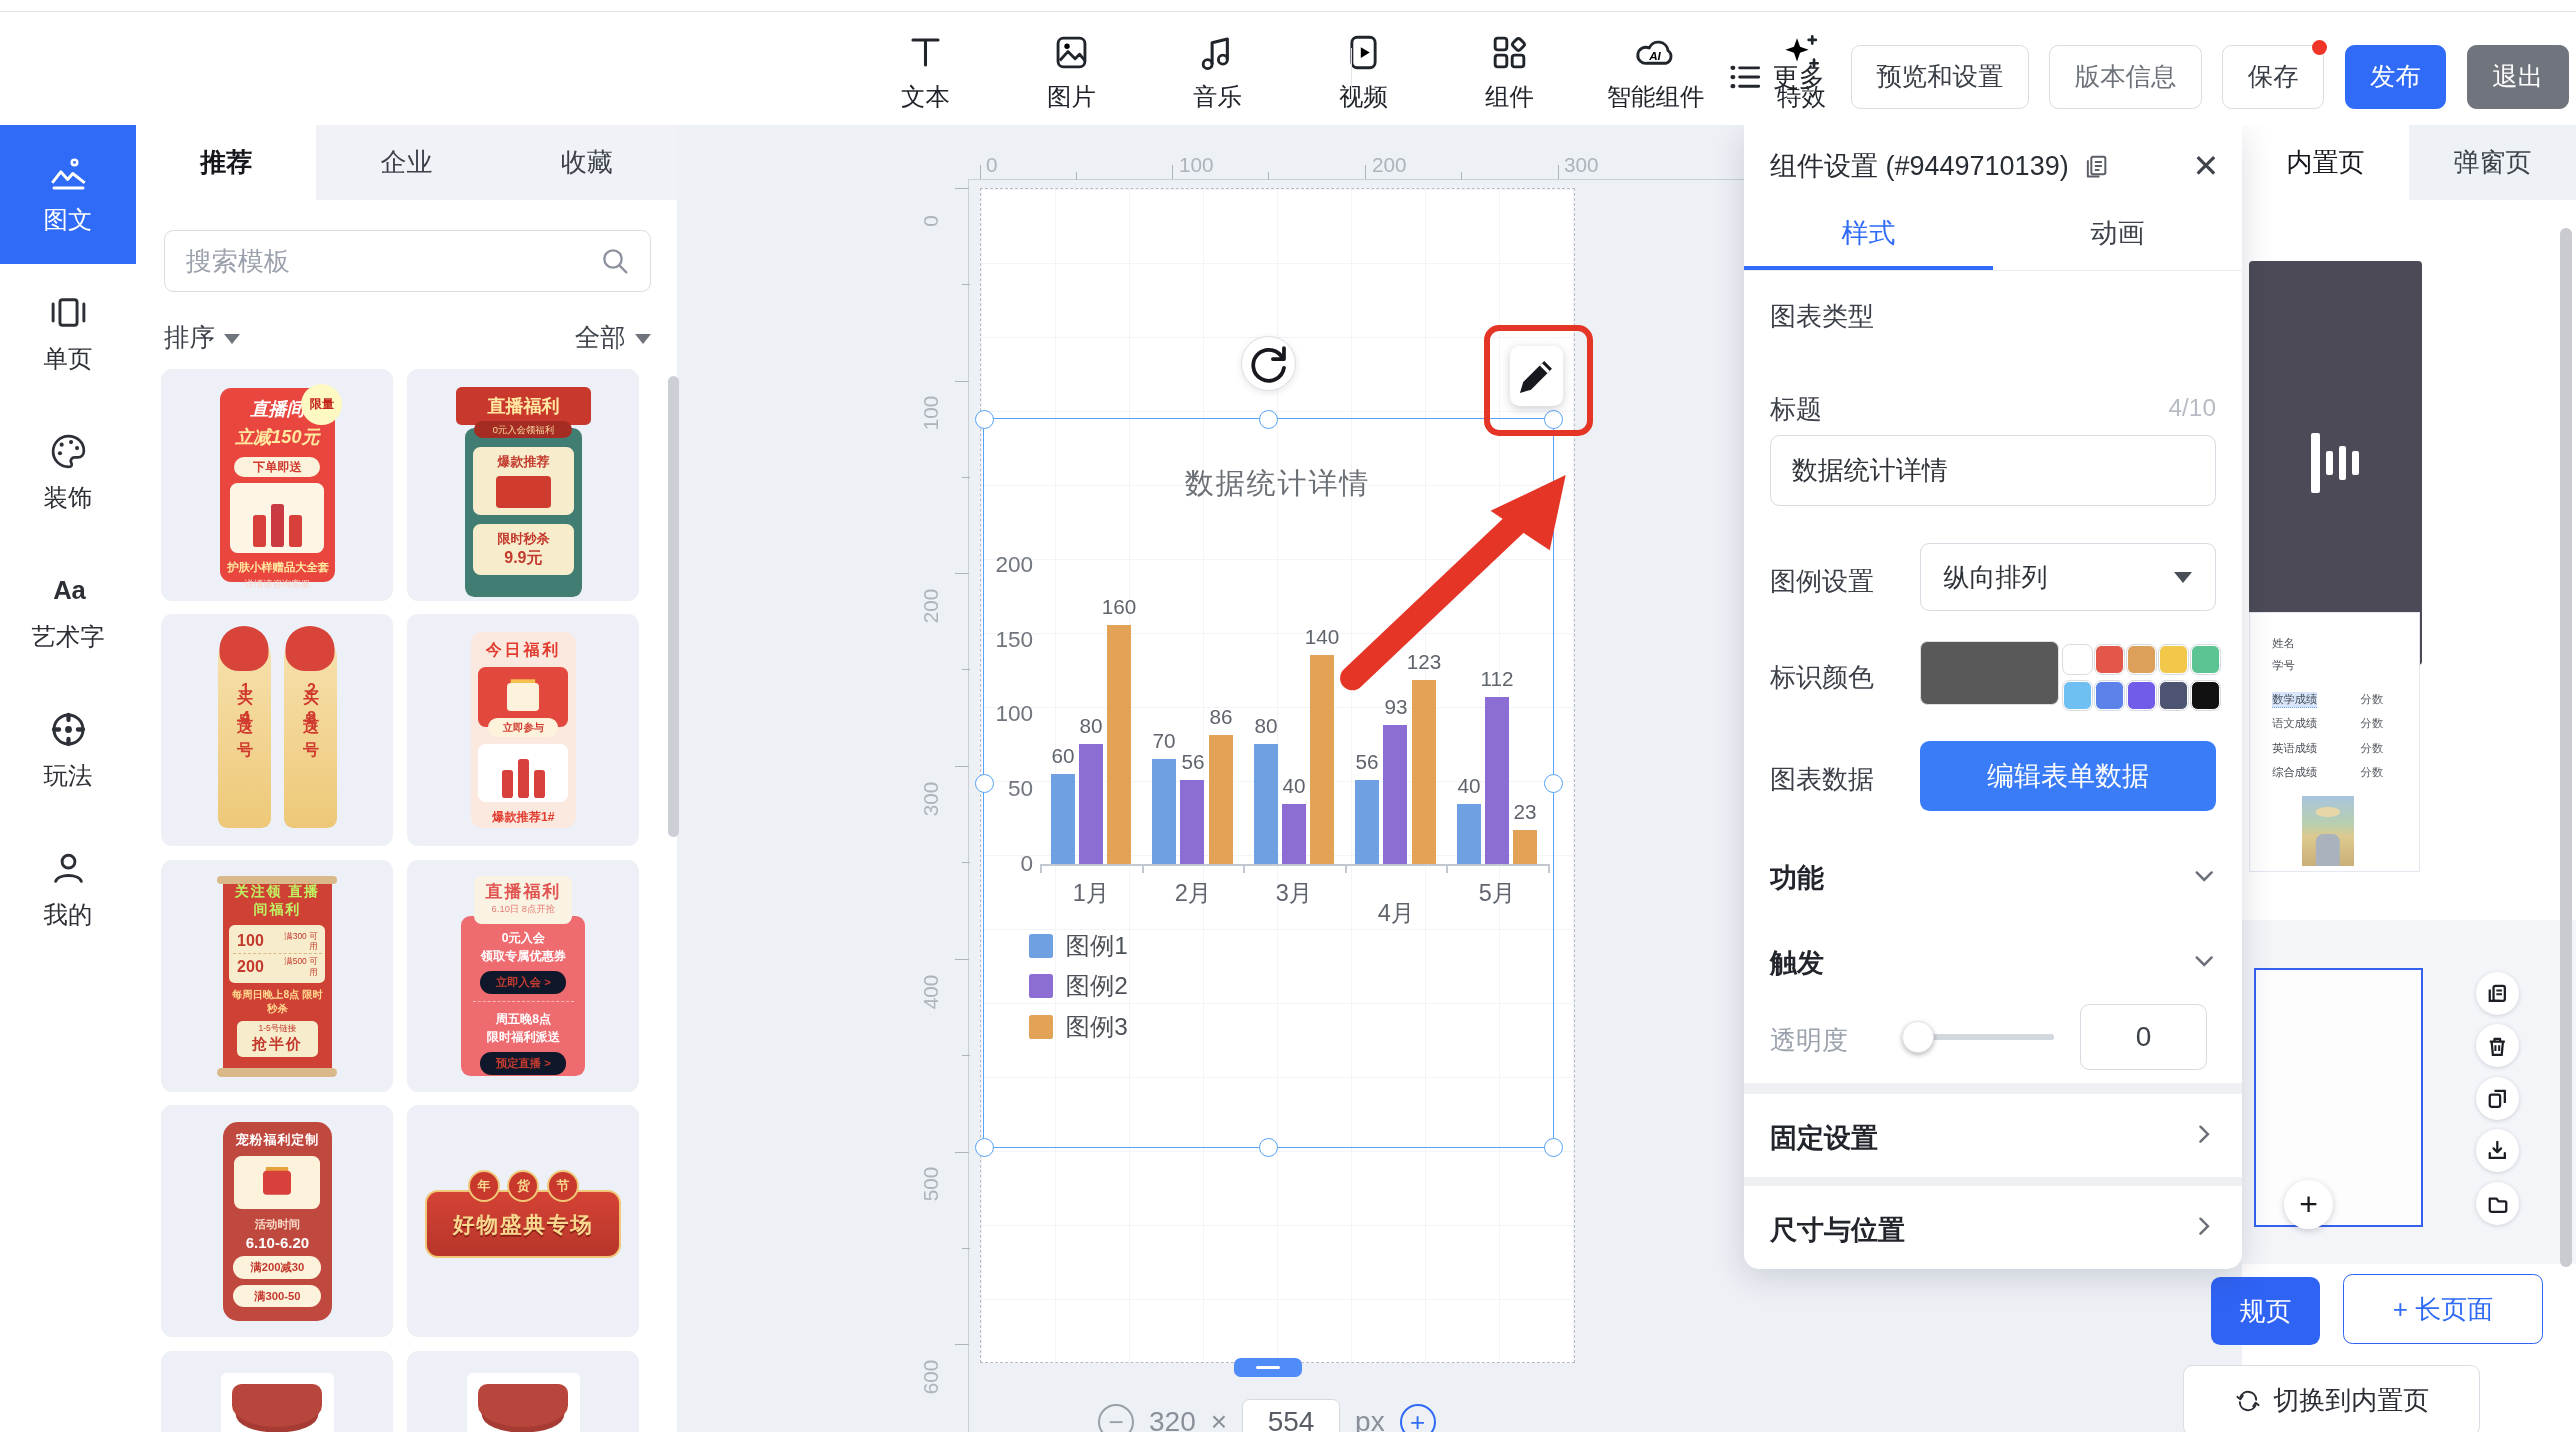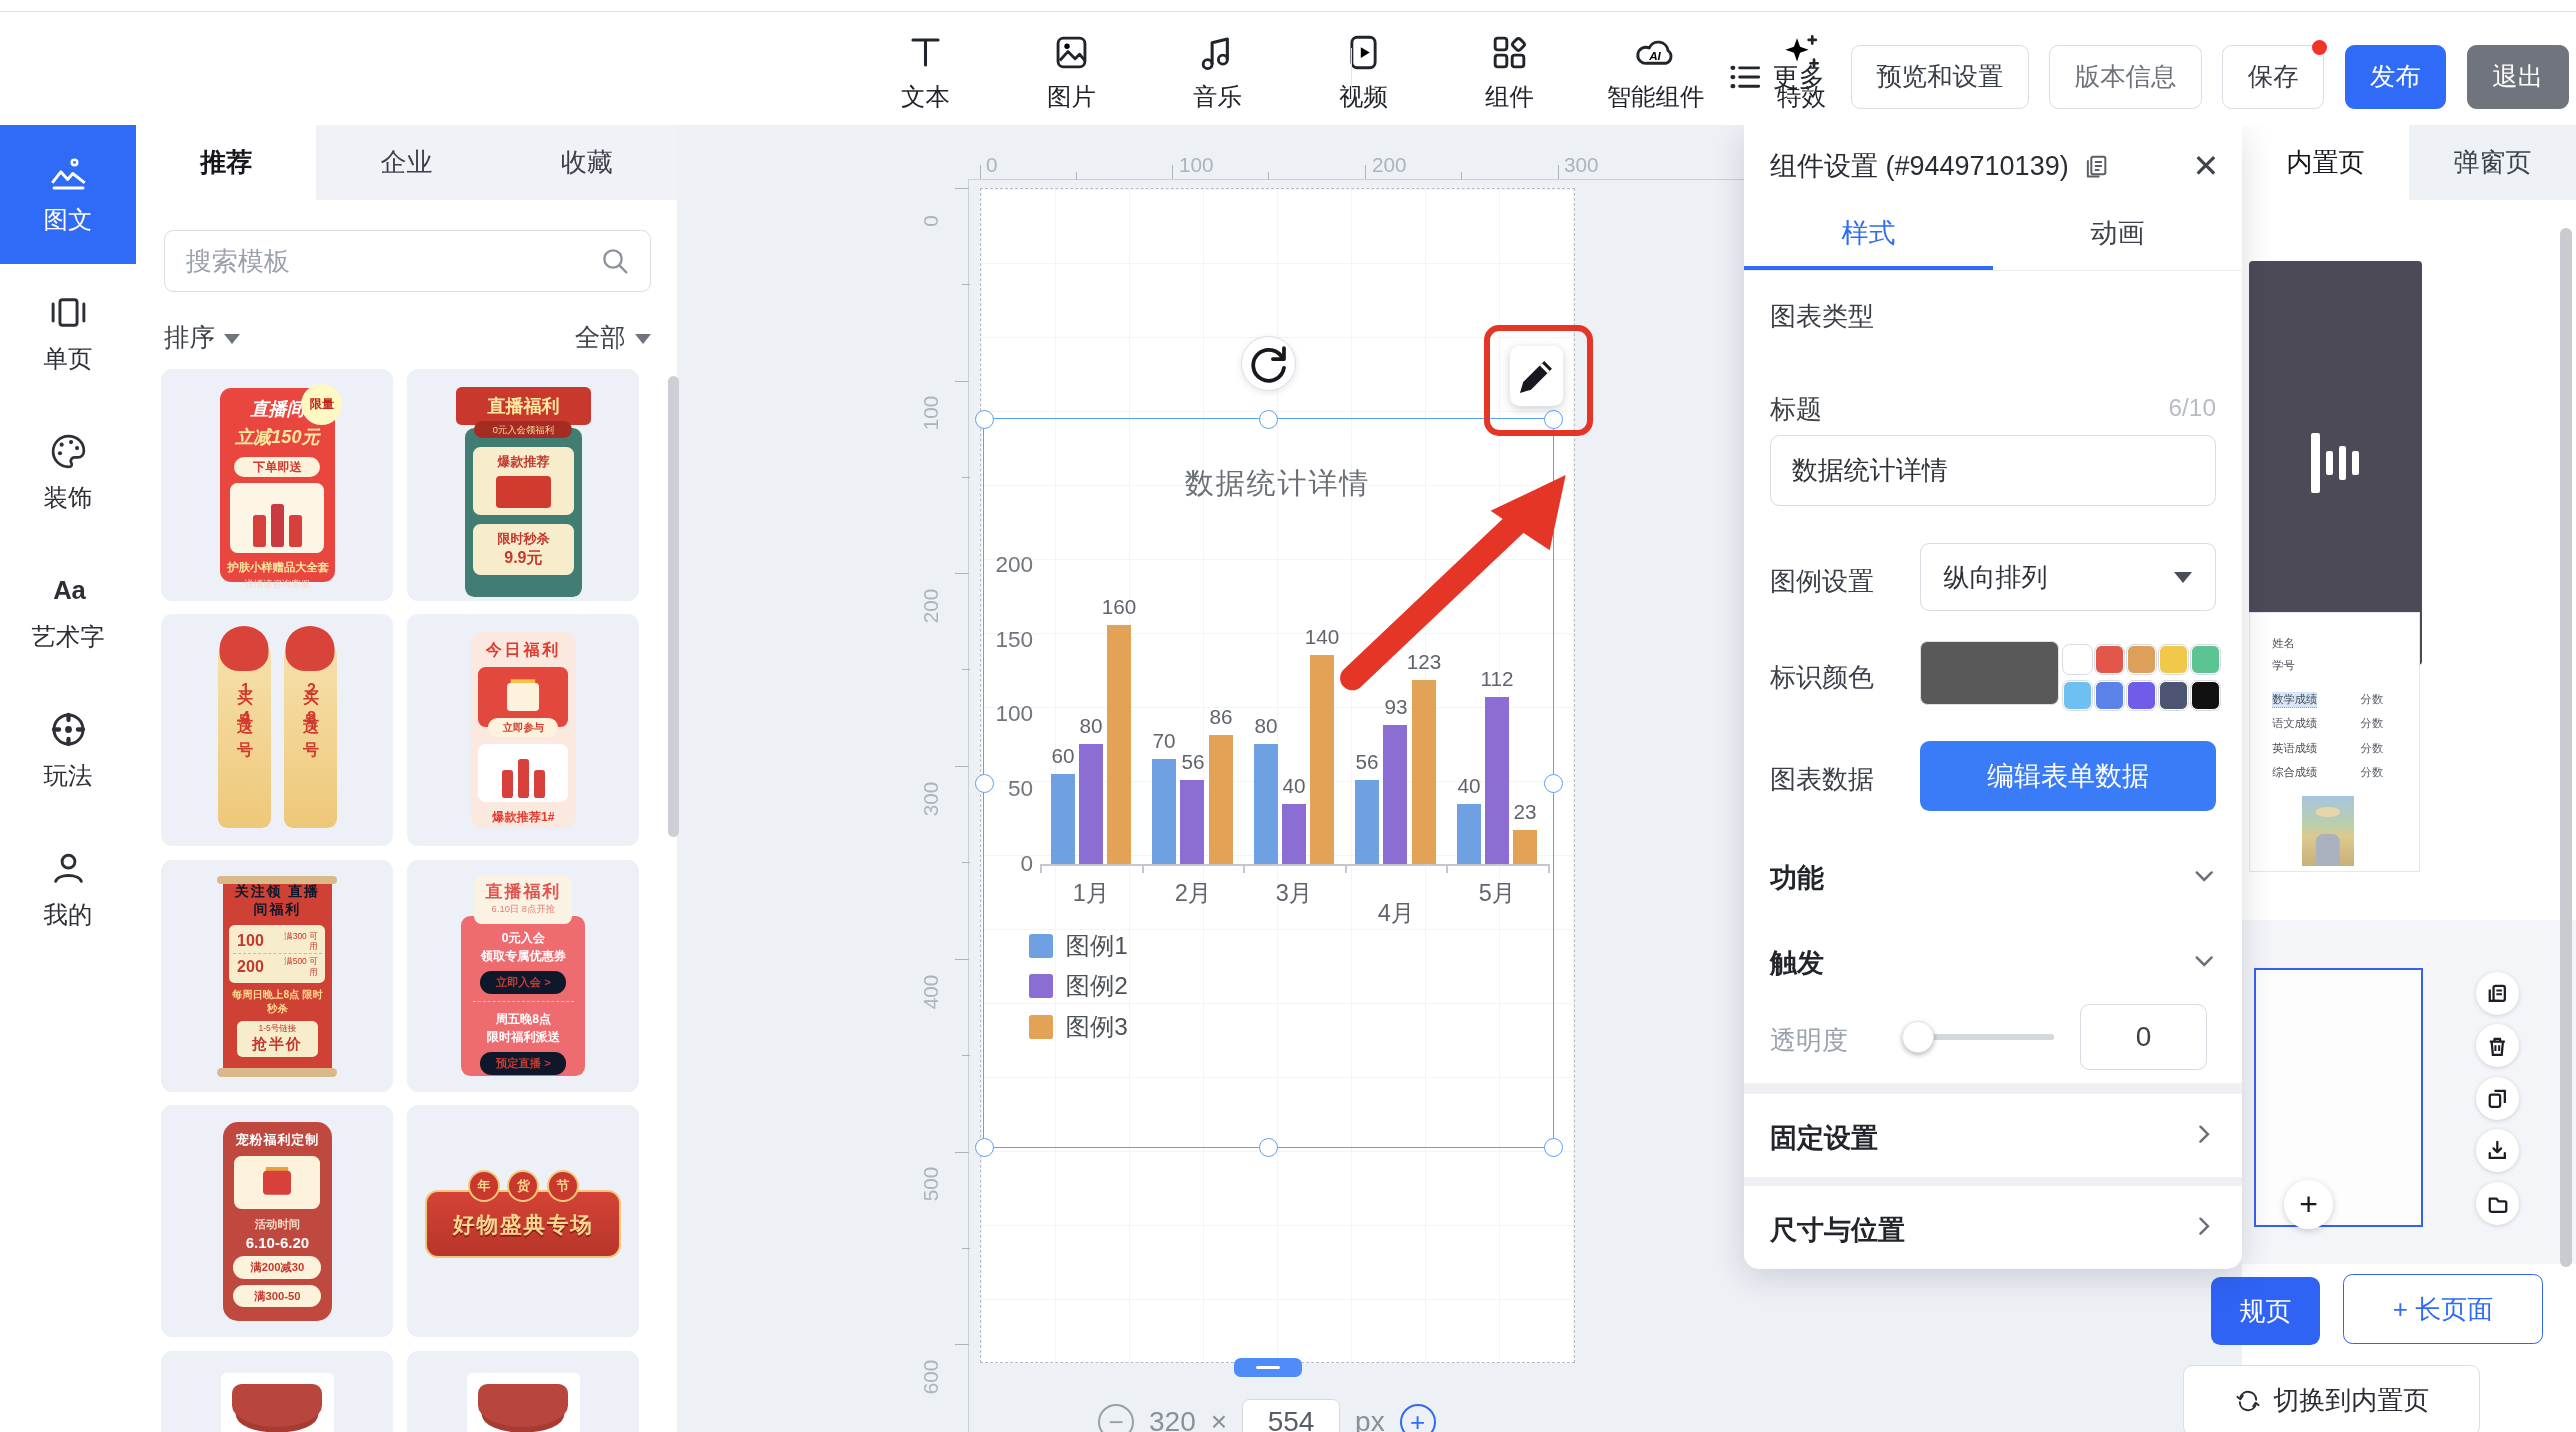--- a/index.html
+++ b/index.html
@@ -79,21 +79,21 @@
   .p-rcard .giftblk { margin:6.6px auto 0; width:90px; height:60px; background:#e2483e; border-radius:7.5px; position:relative; }
   .p-rcard .giftblk::after { content:""; position:absolute; left:50%; top:50%; transform:translate(-50%,-50%); width:32px; height:28px; background:#fdf3dc; border-radius:3.8px; box-shadow:0 -7.5px 0 -3.8px #f6c04c; }
   .p-rcard .pill { margin:-9.4px auto 0; position:relative; width:70px; height:19px; line-height:19px; background:#fdf3dc; border-radius:9.4px; color:#d03a2e; font-size:10.3px; font-weight:bold; }
   .p-rcard .whitebox { margin:7.5px auto 0; width:90px; height:58px; background:#fff; border-radius:7.5px; display:flex; align-items:flex-end; justify-content:center; gap:4.7px; padding-bottom:4.7px; }
   .p-rcard .whitebox i { display:block; width:11.3px; height:28px; background:#d8403c; border-radius:2.8px; }
   .p-rcard .whitebox i:nth-child(2){ height:39px; }
   .p-rcard .t2 { color:#e23c30; font-size:12.2px; font-weight:bold; margin-top:6.6px; }
   .p-sred { width:109px; height:201px; background:#cf4134; border-radius:5.6px; padding:7.5px 6.6px; text-align:center; position:relative; }
   .p-sred::before,.p-sred::after { content:""; position:absolute; left:-5.6px; right:-5.6px; height:8.5px; background:#d9b98a; border-radius:4.7px; }
   .p-sred::before { top:0; } .p-sred::after { bottom:0; }
-  .p-sred .t1 { color:#0f172a; font-size:14px; font-weight:bold; letter-spacing:1.9px; }
+  .p-sred .t1 { color:#bef264; font-size:14px; font-weight:bold; letter-spacing:1.9px; }
   .p-sred .panel { margin:5.6px auto 0; background:#f7eccb; border-radius:5.6px; padding:4.7px 3.8px; }
   .p-sred .crow { display:flex; align-items:center; justify-content:space-between; padding:1.9px 3.8px; border-bottom:0.9px dashed #d9b98a; }
   .p-sred .crow:last-child { border-bottom:none; }
   .p-sred .big { color:#c3392d; font-size:16px; font-weight:bold; }
   .p-sred .small { color:#c3392d; font-size:8.5px; text-align:right; line-height:1.2;margin-left:20px; }
   .p-sred .t3 { color:#ffd98f; font-size:10.3px; font-weight:bold; margin-top:4.7px; }
   .p-sred .pill { margin:4.7px auto 0; width:81px; background:#f7eccb; border-radius:5.6px; color:#c3392d; padding:2.8px 0; }
   .p-sred .pill .s { display:block; font-size:8.5px; }
   .p-sred .pill .b { display:block; font-size:15px; font-weight:bold; letter-spacing:1.9px; }
   .p-env { width:124px; height:201px; }
@@ -655,21 +655,21 @@
       <span id="set-close">✕</span>
     </div>
     <div class="set-tab active" style="left:0">样式</div>
     <div class="set-tab" style="left:50%">动画</div>
     <div id="tab-underline"></div>
     <div id="tab-divider"></div>
 
     <div class="frow-label" style="top:174px">图表类型</div>
 
     <div class="frow-label" style="top:267px">标题</div>
-    <div id="title-counter">6/10</div>
+    <div id="title-counter">4/10</div>
     <input id="title-input" value="数据统计详情" style="">
 
     <div class="frow-label" style="top:439px">图例设置</div>
     <div class="sel-box" style="top:418px">
       <span>纵向排列</span>
         <i class="sel-caret"></i>
     </div>
 
     <div class="frow-label" style="top:535px">标识颜色</div>
     <div id="main-swatch" style="background: rgb(89, 89, 89);"></div>

